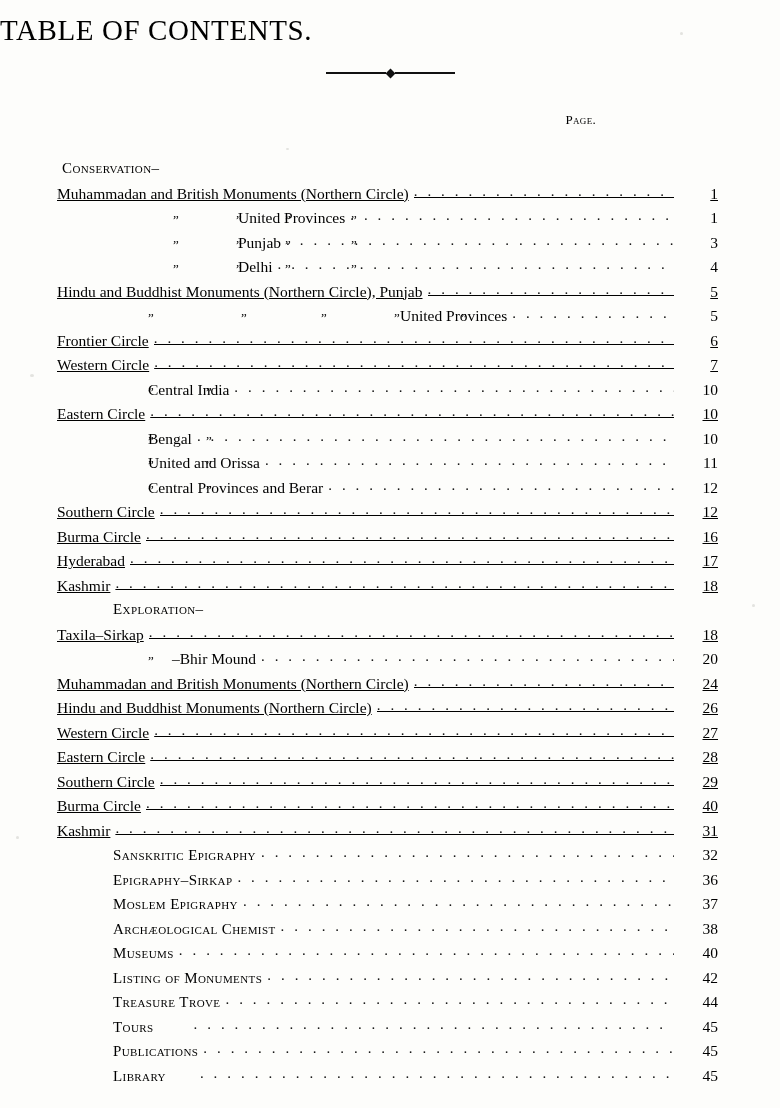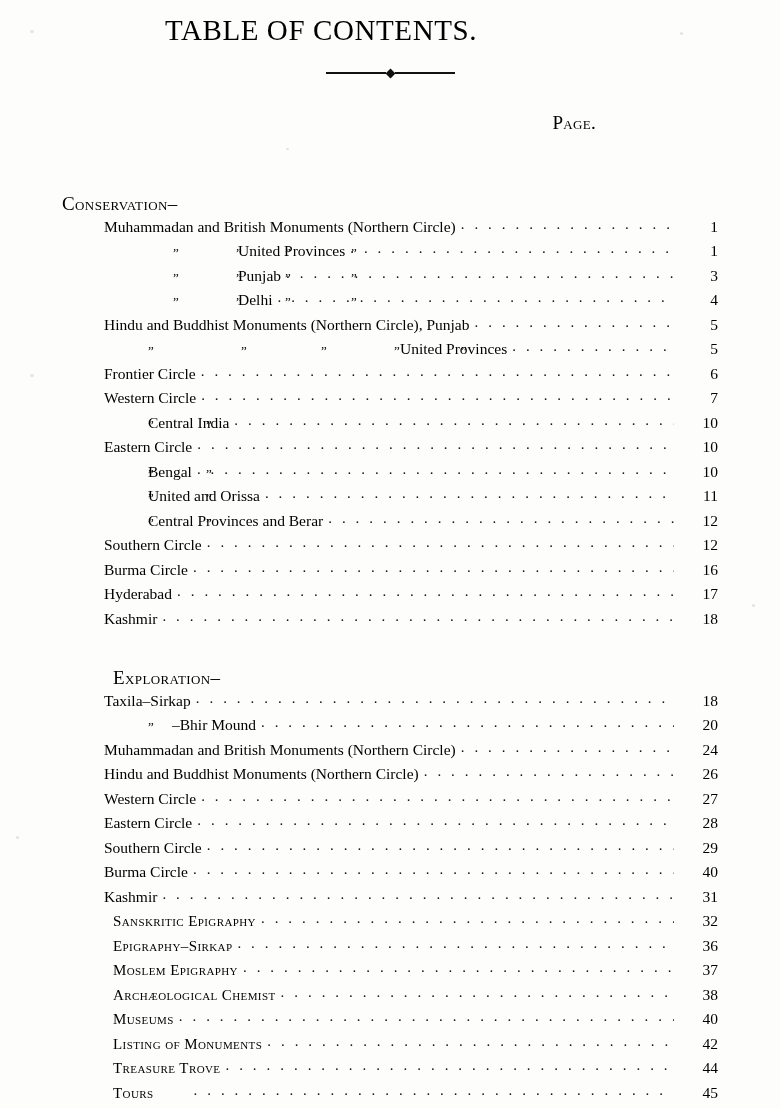--- a/index.html
+++ b/index.html
@@ -23,21 +23,20 @@
     height: 1108px;
     background: #fdfdfb;
   }
 
   
   .toc-title {
     position: absolute;
     top: 14px;
     left: 0;
     width: 642px;
-    text-align: center;
     font-size: 29px;
     letter-spacing: 0.6px;
     font-weight: 400;
     font-family: "Liberation Serif", "DejaVu Serif", serif;
   }
 
   
   .rule-wrap {
     position: absolute;
     top: 66px;
@@ -63,21 +62,21 @@
 
   
   .page-col-head {
     position: absolute;
     top: 112px;
     left: 0;
     width: 640px;
     text-align: right;
     padding-right: 44px;
     box-sizing: border-box;
-    font-size: 19px;
+    font-size: 13px;
     font-variant: small-caps;
     letter-spacing: 0.3px;
   }
 
   
   .toc-body {
     position: absolute;
     top: 160px;
     left: 0;
     width: 780px;
@@ -90,23 +89,22 @@
     height: 24.5px;
     padding-left: 62px;
     padding-right: 62px;
     box-sizing: border-box;
     font-size: 15.5px;
   }
 
   
   .row.section {
     font-variant: small-caps;
-    font-size: 19px;
+    font-size: 15px;
     letter-spacing: 0.4px;
-    margin-top: 33px;
   }
   .row.section .label {
     flex: 0 0 auto;
   }
 
   
   .row.smallcaps .label {
     font-variant: small-caps;
     font-size: 15px;
     letter-spacing: 0.4px;
@@ -153,21 +151,21 @@
   }
   .ditto {
     position: absolute;
     top: 3px;
     font-size: 13px;
     font-family: "Liberation Serif", "DejaVu Serif", serif;
   }
 
   
   .ind-0  { padding-left: 62px; }
-  .ind-1  { padding-left: 104px; }
+  .ind-1  { padding-left: 57px; text-decoration: underline; }
   .ind-2  { padding-left: 113px; }
   .ind-3  { padding-left: 148px; }
   .ind-4  { padding-left: 238px; }
   .ind-5  { padding-left: 400px; }
   .ind-7  { padding-left: 172px; }
 
   
   .speck {
     position: absolute;
     background: #c9c9c4;

